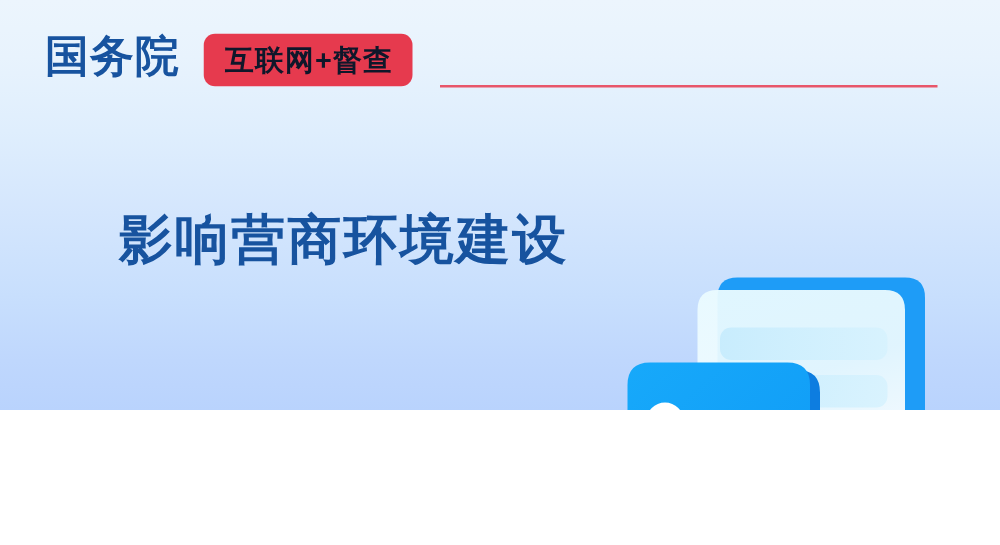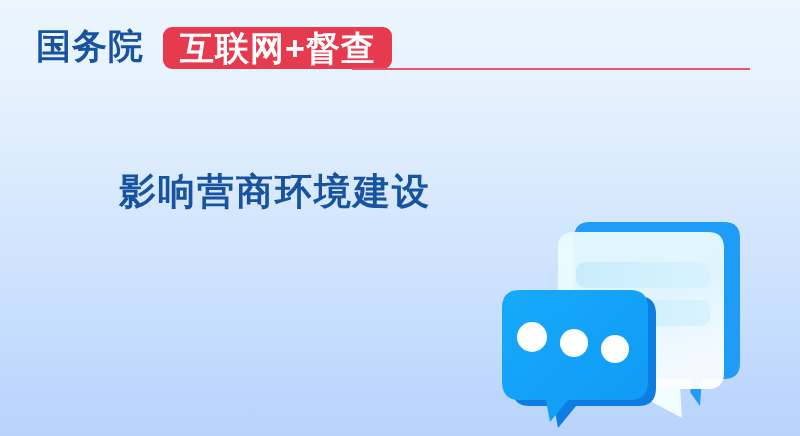--- a/index.html
+++ b/index.html
@@ -9,21 +9,21 @@
   body {
     width: 800px;
     height: 436px;
     overflow: hidden;
     font-family: "Liberation Sans", "DejaVu Sans", sans-serif;
   }
 
   #banner {
     position: relative;
     width: 800px;
-    height: 436px;
+    height: 328px;
     background: linear-gradient(180deg,
         #ecf5fd 0%,
         #e8f3fd 14%,
         #dfeefd 32%,
         #d4e6fd 52%,
         #c8dffd 72%,
         #bfd7fd 88%,
         #b9d3fd 100%);
     overflow: hidden;
   }
@@ -53,22 +53,22 @@
     position: absolute;
     left: 163px;
     top: 27px;
     height: 42px;
     padding: 0 16px 0 17px;
     box-sizing: border-box;
     display: flex;
     align-items: center;
     background: #e63a4e;
     border-radius: 9px 9px 9px 9px;
-    color: #ffffff;
-    font-size: 34px;
+    color: #0f172a;
+    font-size: 23px;
     font-weight: bold;
     line-height: 42px;
     letter-spacing: 1px;
     white-space: nowrap;
   }
 
   #header-rule {
     position: absolute;
     left: 352px;
     top: 68px;
@@ -78,21 +78,21 @@
   }
 
   
   #headline {
     position: absolute;
     left: 60px;
     top: 163px;
     width: 430px;
     text-align: center;
     color: #17539f;
-    font-size: 37px;
+    font-size: 43px;
     font-weight: bold;
     line-height: 58px;
     letter-spacing: 2px;
   }
   #headline .line {
     display: block;
     white-space: nowrap;
   }
 
   

